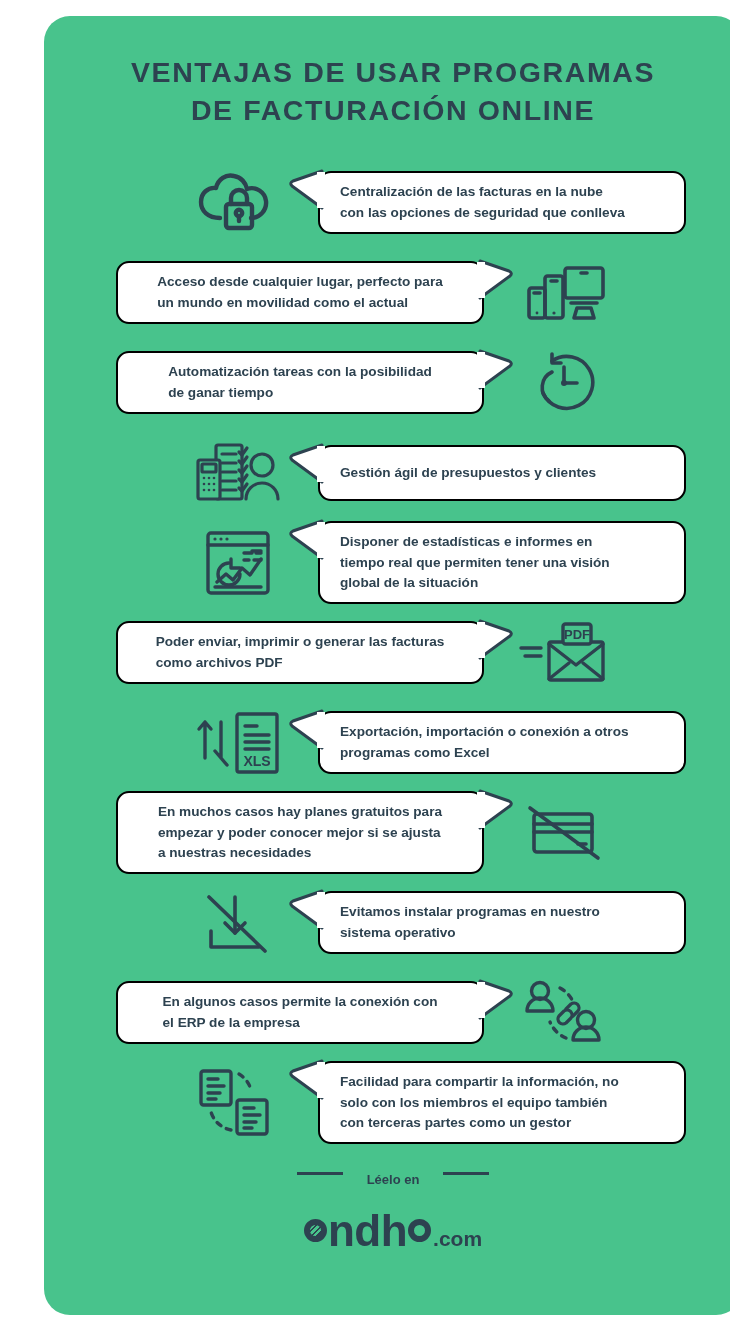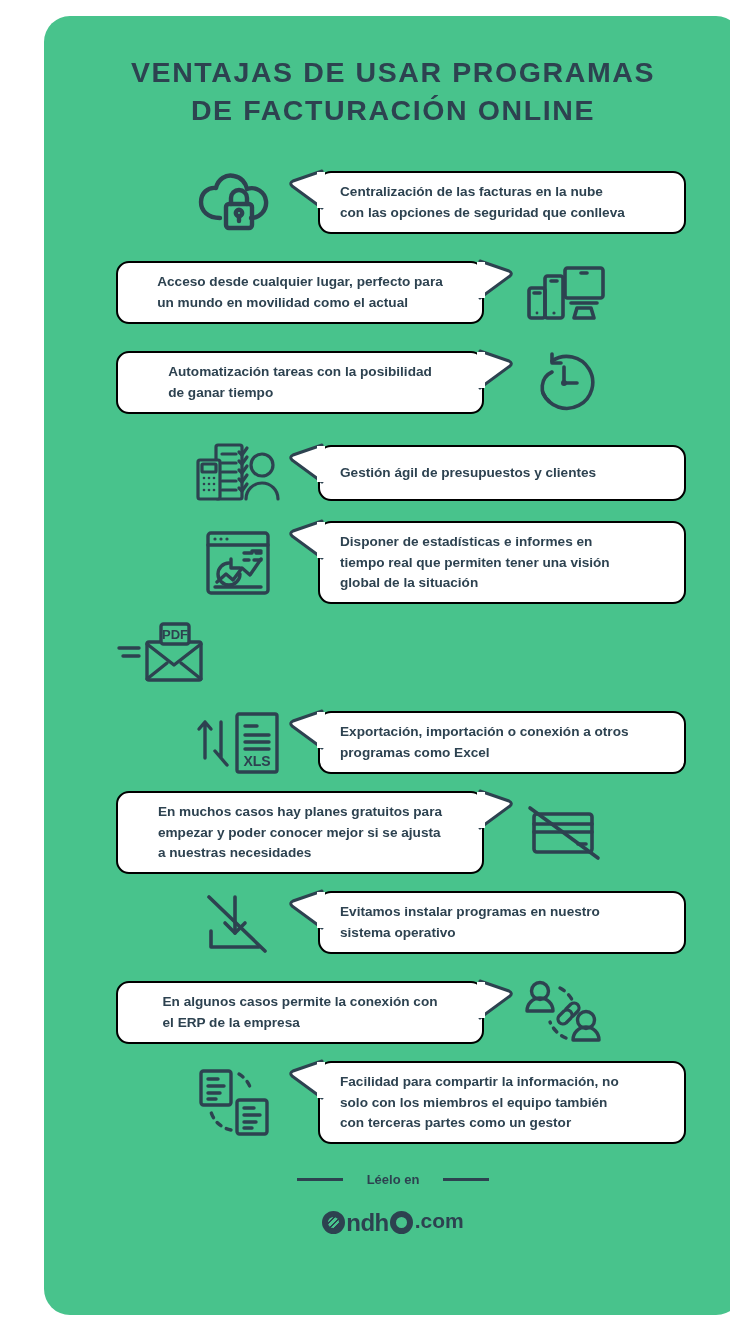--- a/index.html
+++ b/index.html
@@ -105,39 +105,38 @@
 
   
   .footer {
     margin-top: 24px;
     display: flex;
     flex-direction: column;
     align-items: center;
   }
   .readit {
     display: flex;
-    align-items: center;
     gap: 24px;
     color: #2d4250;
     font-size: 13px;
     font-weight: bold;
   }
   .rule {
     width: 46px;
     height: 3px;
     background: #2d4250;
   }
   .logo {
     margin-top: 22px;
     display: flex;
     align-items: flex-end;
     color: #2d4250;
   }
   .logo-main {
-    font-size: 24px;
+    font-size: 44px;
     font-weight: bold;
     letter-spacing: -0.5px;
     line-height: 1;
     display: flex;
     align-items: center;
   }
   .logo-dot-o {
     display: inline-block;
     width: 23px;
     height: 23px;
@@ -318,20 +317,28 @@
           <g fill="none" stroke="#2d4250" stroke-width="3.4" stroke-linecap="round" stroke-linejoin="round">
             <path d="M2 26 h20 M6 34 h16"></path>
             <rect x="30" y="20" width="54" height="38" rx="2"></rect>
             <path d="M30 22 l27 21 27-21"></path>
             <path d="M30 57 l20-16 M84 57 l-20-16"></path>
             <rect x="44" y="2" width="28" height="20" rx="2.5" fill="#48c38c"></rect>
           </g>
           <text x="58" y="17" font-family="'Liberation Sans', sans-serif" font-size="13" font-weight="bold" fill="#2d4250" text-anchor="middle">PDF</text>
         </svg>
       </div>
+      <div class="bubble">
+        <svg class="tail right" viewBox="0 0 34 42">
+          <path d="M1 1 L30 11 Q34 13 31 16 L1 38 Z" fill="#ffffff" stroke="#2d4250" stroke-width="3" stroke-linejoin="round"></path>
+          <rect x="-2" y="2" width="8" height="36" fill="#ffffff"></rect>
+        </svg>
+        <div class="bubble-text">Poder enviar, imprimir o generar las facturas
+como archivos PDF</div>
+      </div>
     </div>
 
     <div class="row icon-left r7">
       <div class="icon-box">
         <svg width="86" height="66" viewBox="0 0 86 66">
           <g fill="none" stroke="#2d4250" stroke-width="3.4" stroke-linecap="round" stroke-linejoin="round">
             <path d="M10 48 V12 M10 12 l-6 7 M10 12 l6 7"></path>
             <path d="M26 12 V48 M26 48 l-6-7 M26 48 l6 7"></path>
             <rect x="42" y="4" width="40" height="58" rx="2"></rect>
             <path d="M50 16 h12 M50 25 h24 M50 32 h24 M50 39 h24"></path>

